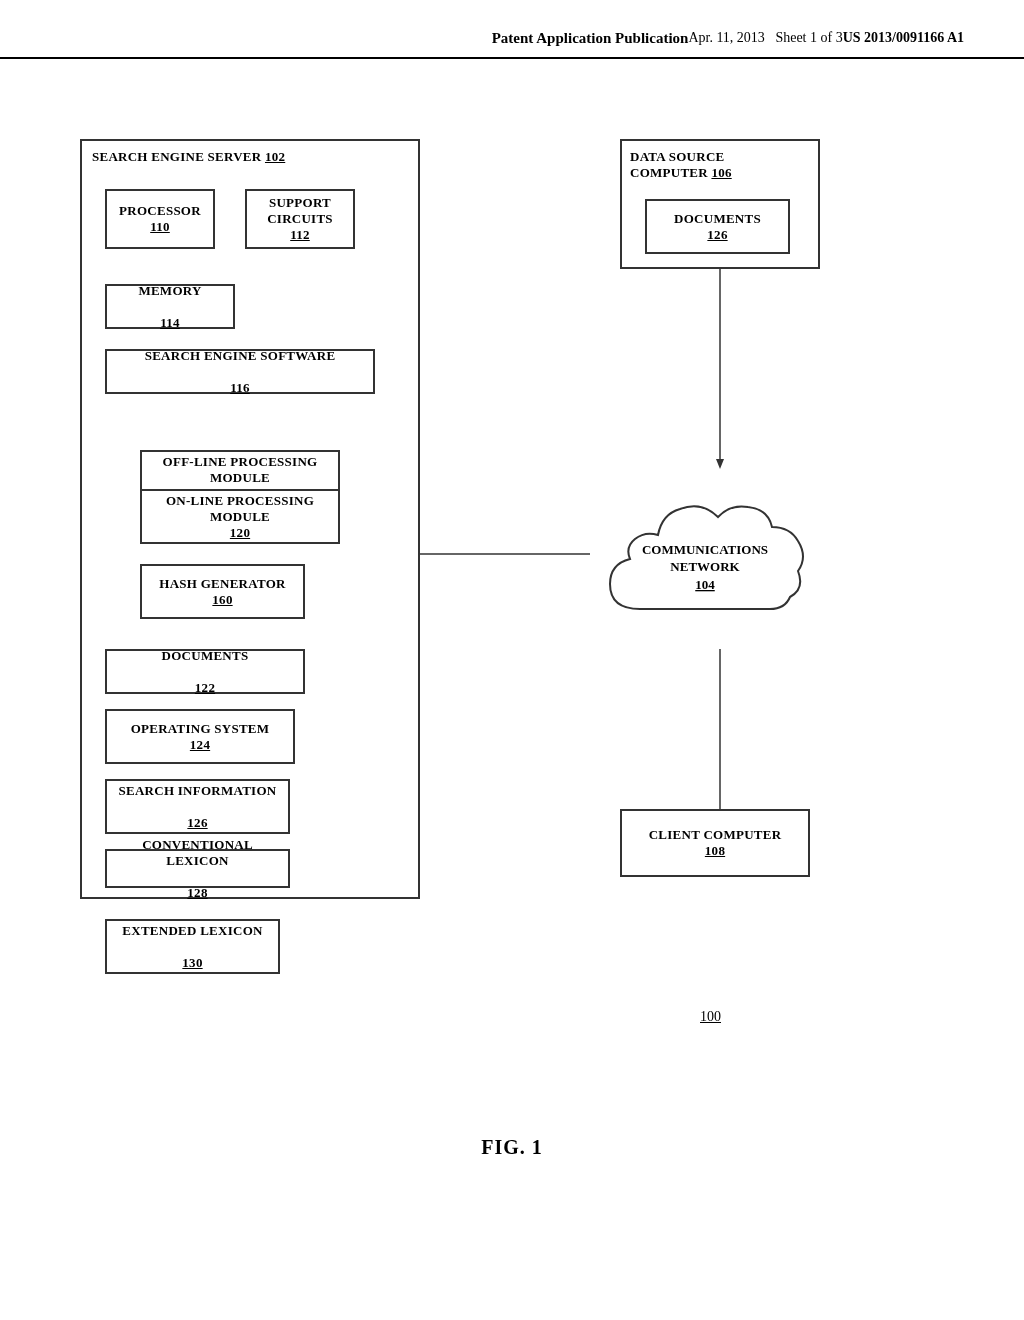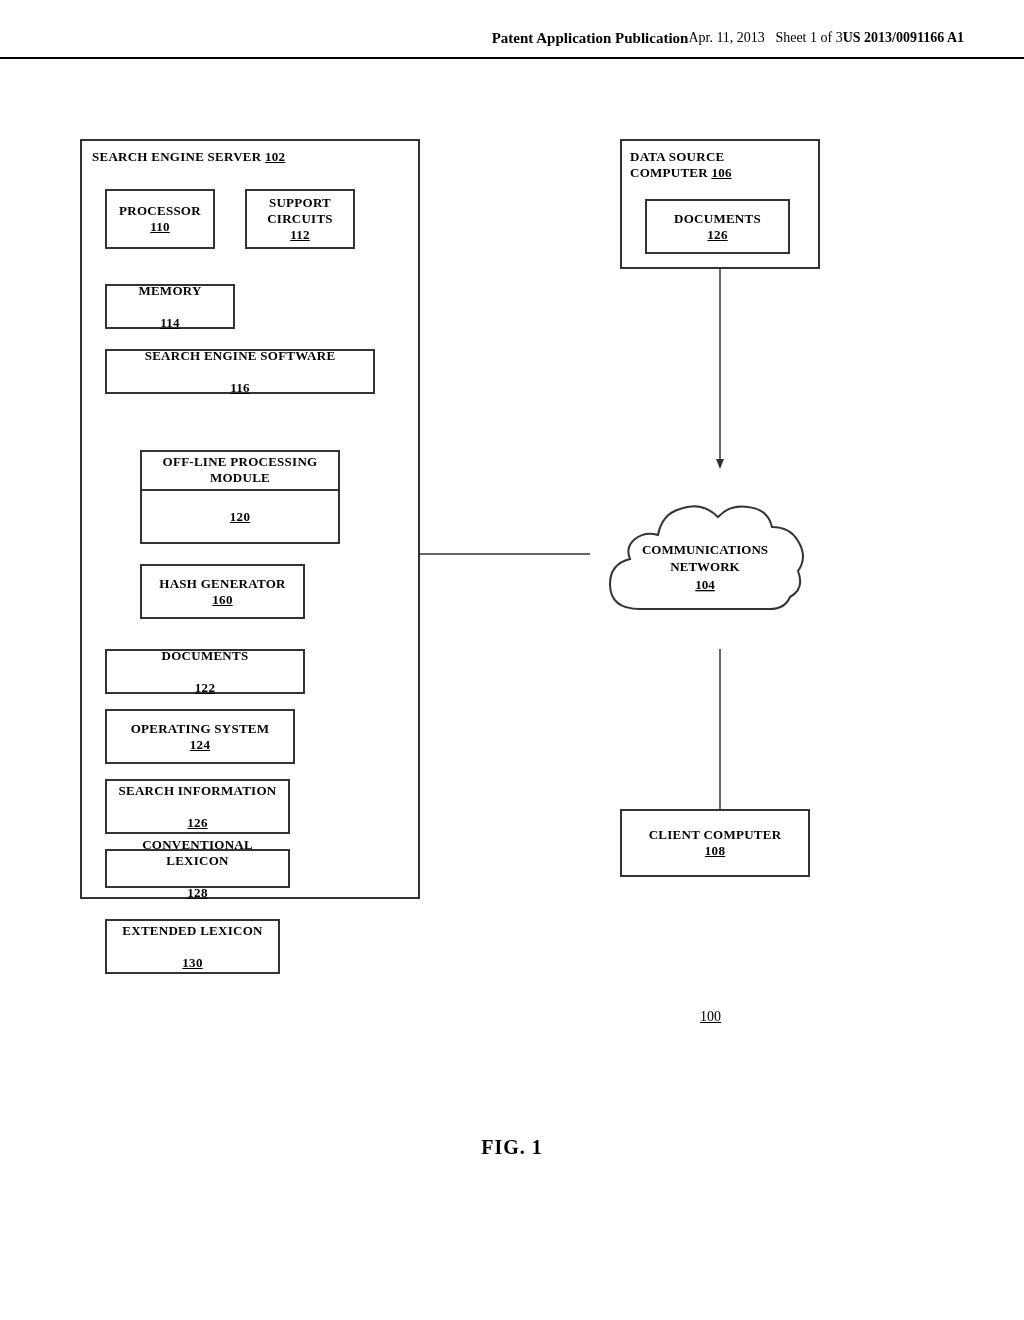--- a/index.html
+++ b/index.html
@@ -287,20 +287,21 @@
   <div class="box box-ses">
     <span>SEARCH ENGINE SOFTWARE</span>&nbsp;<span class="underline-ref">116</span>
   </div>
 
   <div class="box box-offline">
     <div>OFF-LINE PROCESSING MODULE</div>
     <div class="underline-ref">118</div>
   </div>
 
   <div class="box box-online">
+    <div>ON-LINE PROCESSING MODULE</div>
     <div class="underline-ref">120</div>
   </div>
 
   <div class="box box-hash">
     <div>HASH GENERATOR</div>
     <div class="underline-ref">160</div>
   </div>
 
   <div class="box box-docs122">
     <span>DOCUMENTS</span>&nbsp;<span class="underline-ref">122</span>

